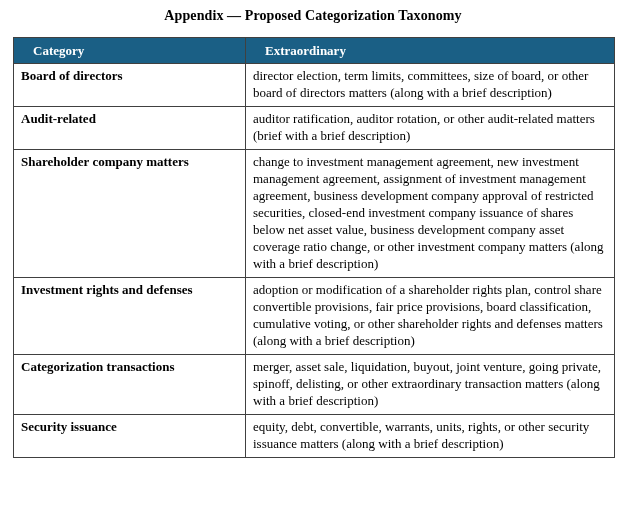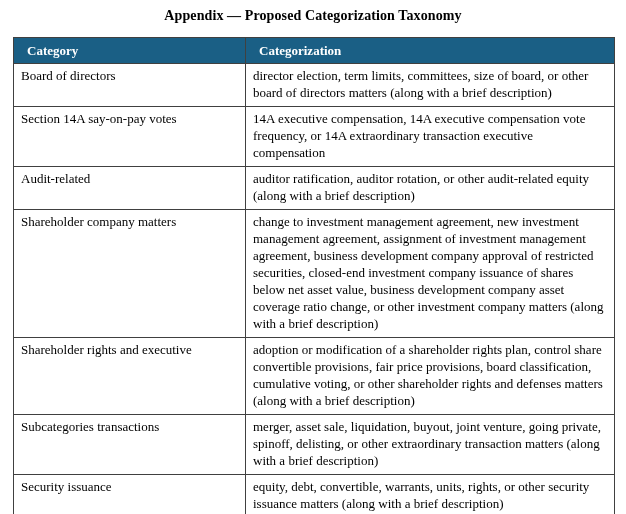--- a/index.html
+++ b/index.html
@@ -34,71 +34,67 @@
     border: 1px solid var(--border-color, #404040);
     vertical-align: top;
     text-align: left;
     padding: 3px 7px 5px 7px;
   }
   table.taxonomy th {
     background: var(--header-bg, #1A5F85);
     color: var(--header-text, #ffffff);
     font-weight: bold;
     font-size: 13px;
-    padding: 4px 13px;
+    padding: 4px 19px;
     height: 25px;
   }
-  td.cat { font-weight: normal; }
+  td.cat { font-weight: bold; }
 </style>
 </head>
 <body>
 
 <div class="page">
   <div class="doc-title">Appendix — Proposed Categorization Taxonomy</div>
 
   <table class="taxonomy">
     <colgroup>
         <col class="c1">
         <col class="c2">
       </colgroup>
     <thead>
       <tr>
         <th>Category</th>
-        <th>Categorization</th>
+        <th>Extraordinary</th>
       </tr>
     </thead>
     <tbody id="taxonomy-body">
 
     <tr>
       <td class="cat">Board of directors</td>
       <td class="sub">director election, term limits, committees, size of board, or other board of directors matters (along with a brief description)</td>
     </tr>
 
-    <tr>
-      <td class="cat">Section 14A say-on-pay votes</td>
-      <td class="sub">14A executive compensation, 14A executive compensation vote frequency, or 14A extraordinary transaction executive compensation</td>
-    </tr>
 
     <tr>
       <td class="cat">Audit-related</td>
-      <td class="sub">auditor ratification, auditor rotation, or other audit-related equity (along with a brief description)</td>
+      <td class="sub">auditor ratification, auditor rotation, or other audit-related matters (brief with a brief description)</td>
     </tr>
 
     <tr>
       <td class="cat">Shareholder company matters</td>
       <td class="sub">change to investment management agreement, new investment management agreement, assignment of investment management agreement, business development company approval of restricted securities, closed-end investment company issuance of shares below net asset value, business development company asset coverage ratio change, or other investment company matters (along with a brief description)</td>
     </tr>
 
     <tr>
-      <td class="cat">Shareholder rights and executive</td>
+      <td class="cat">Investment rights and defenses</td>
       <td class="sub">adoption or modification of a shareholder rights plan, control share convertible provisions, fair price provisions, board classification, cumulative voting, or other shareholder rights and defenses matters (along with a brief description)</td>
     </tr>
 
     <tr>
-      <td class="cat">Subcategories transactions</td>
+      <td class="cat">Categorization transactions</td>
       <td class="sub">merger, asset sale, liquidation, buyout, joint venture, going private, spinoff, delisting, or other extraordinary transaction matters (along with a brief description)</td>
     </tr>
 
     <tr>
       <td class="cat">Security issuance</td>
       <td class="sub">equity, debt, convertible, warrants, units, rights, or other security issuance matters (along with a brief description)</td>
     </tr>
   </tbody>
   </table>
 

